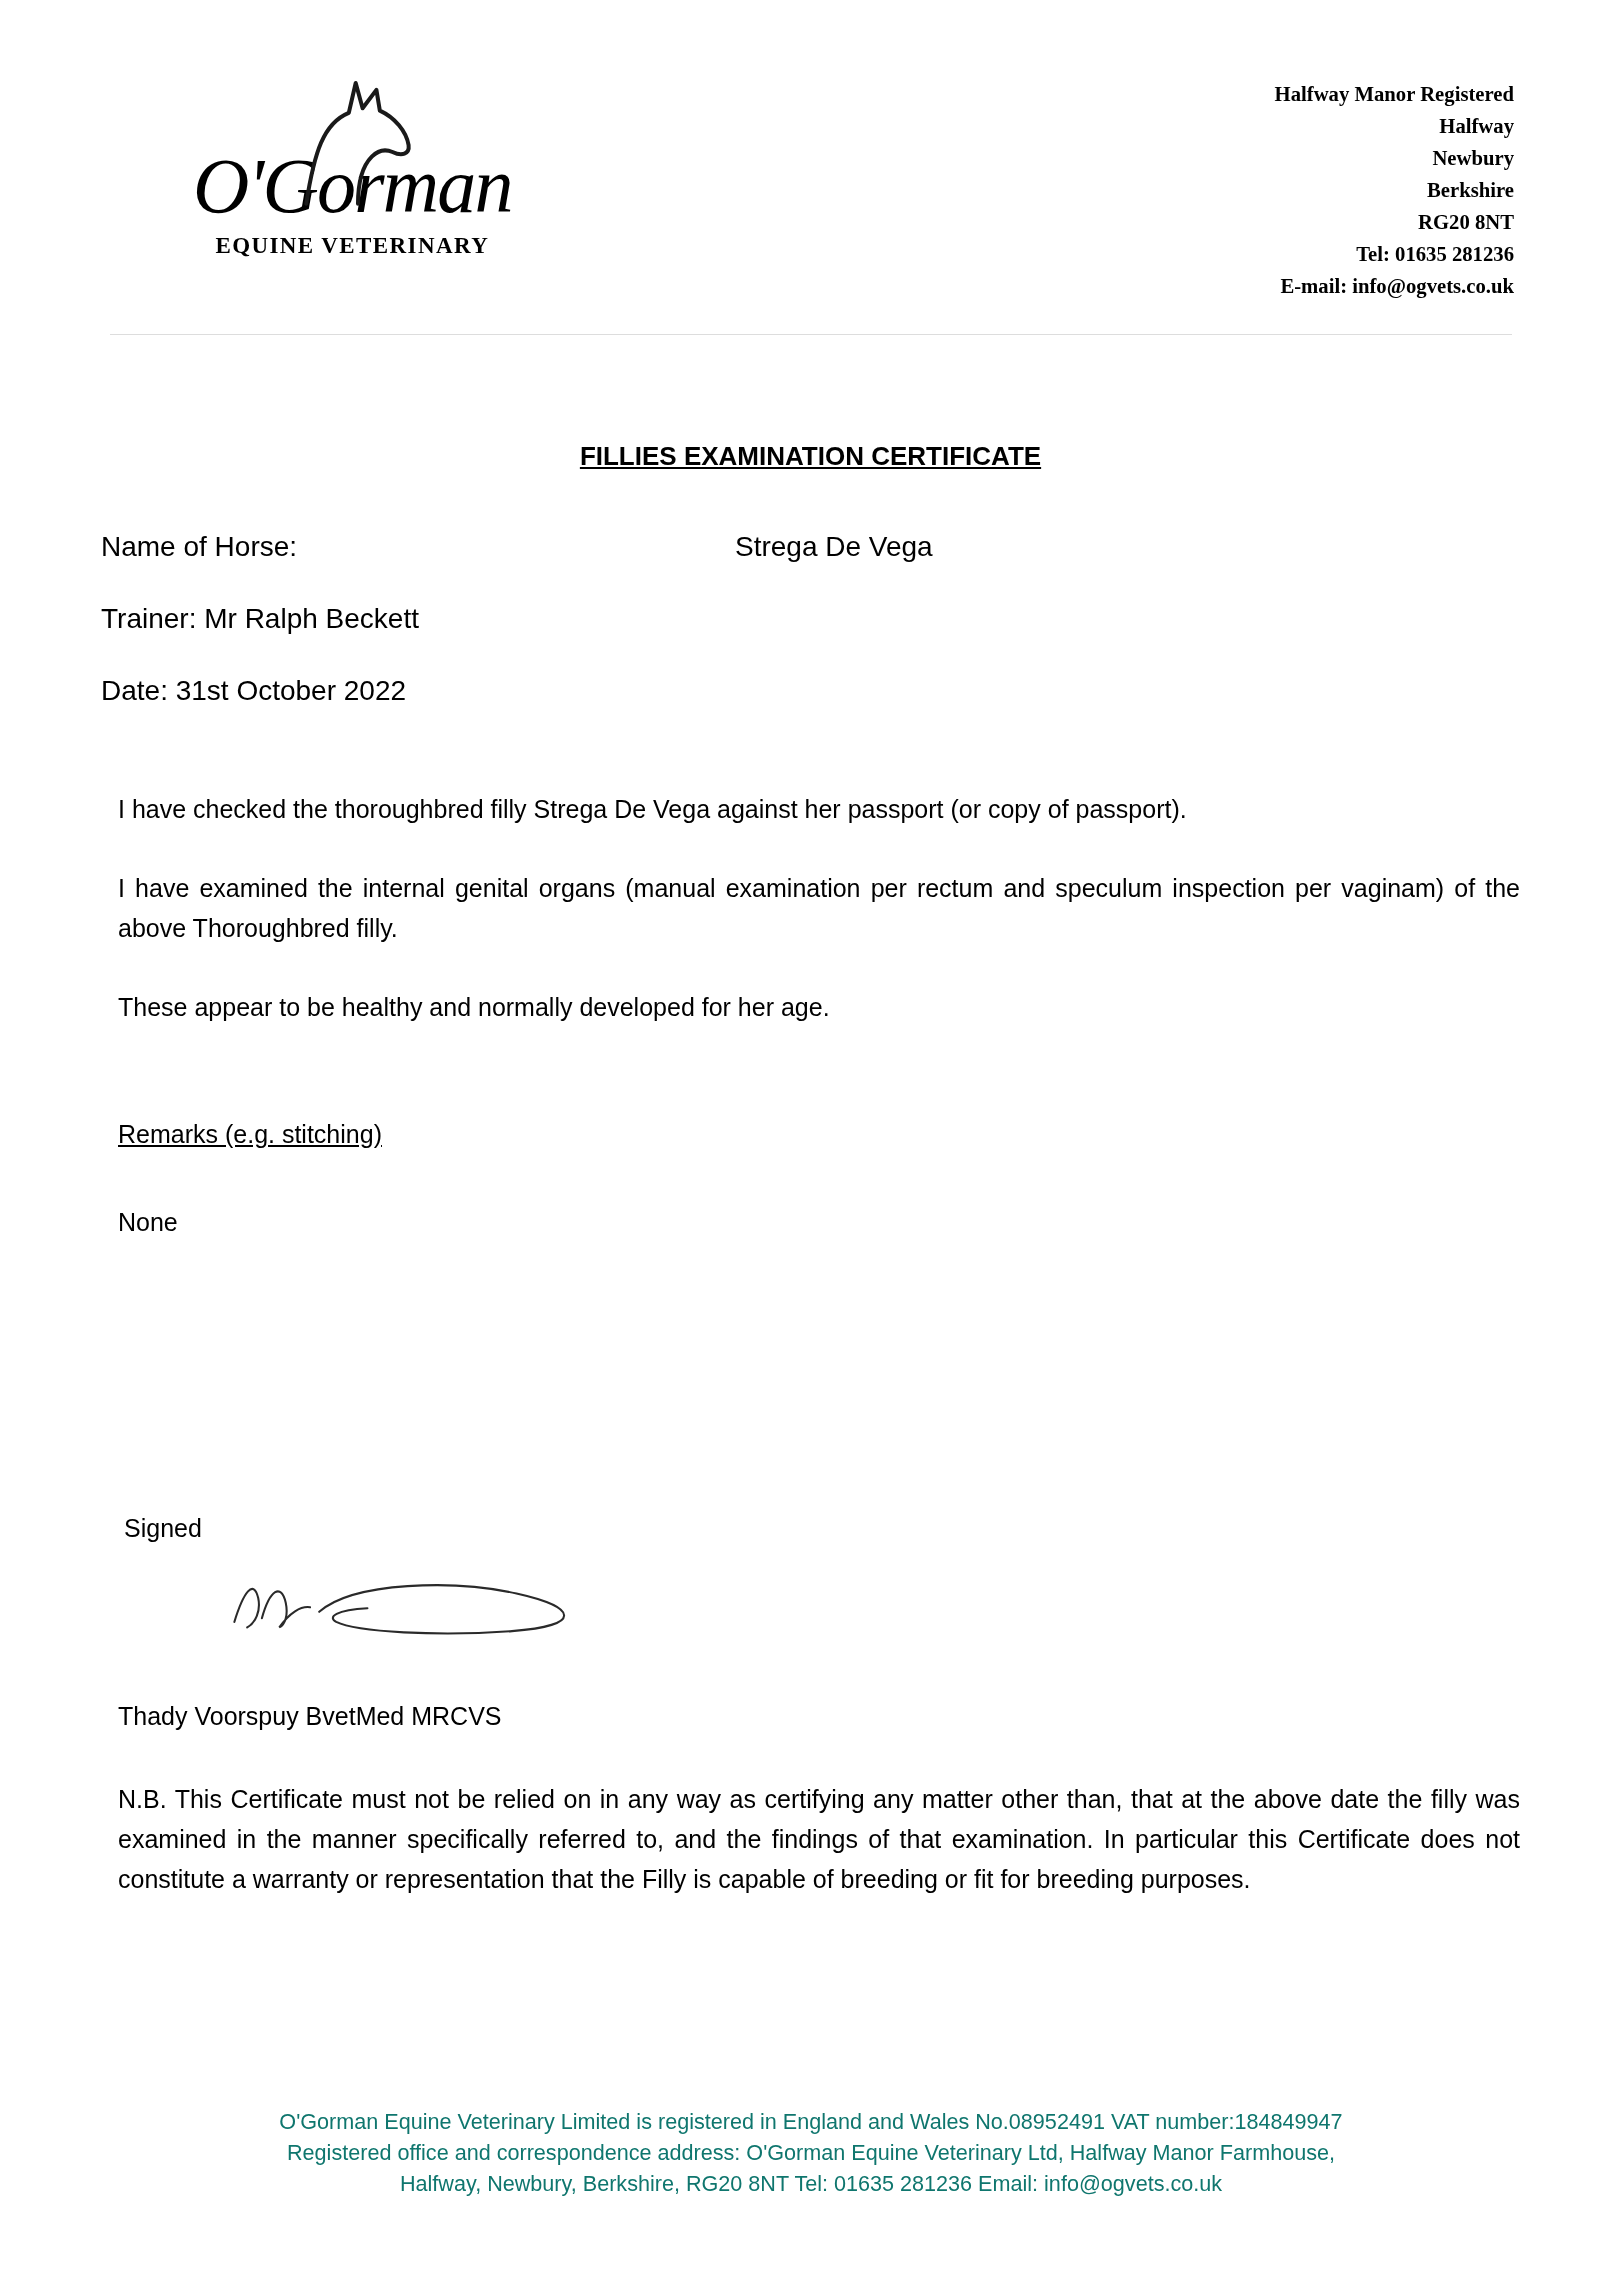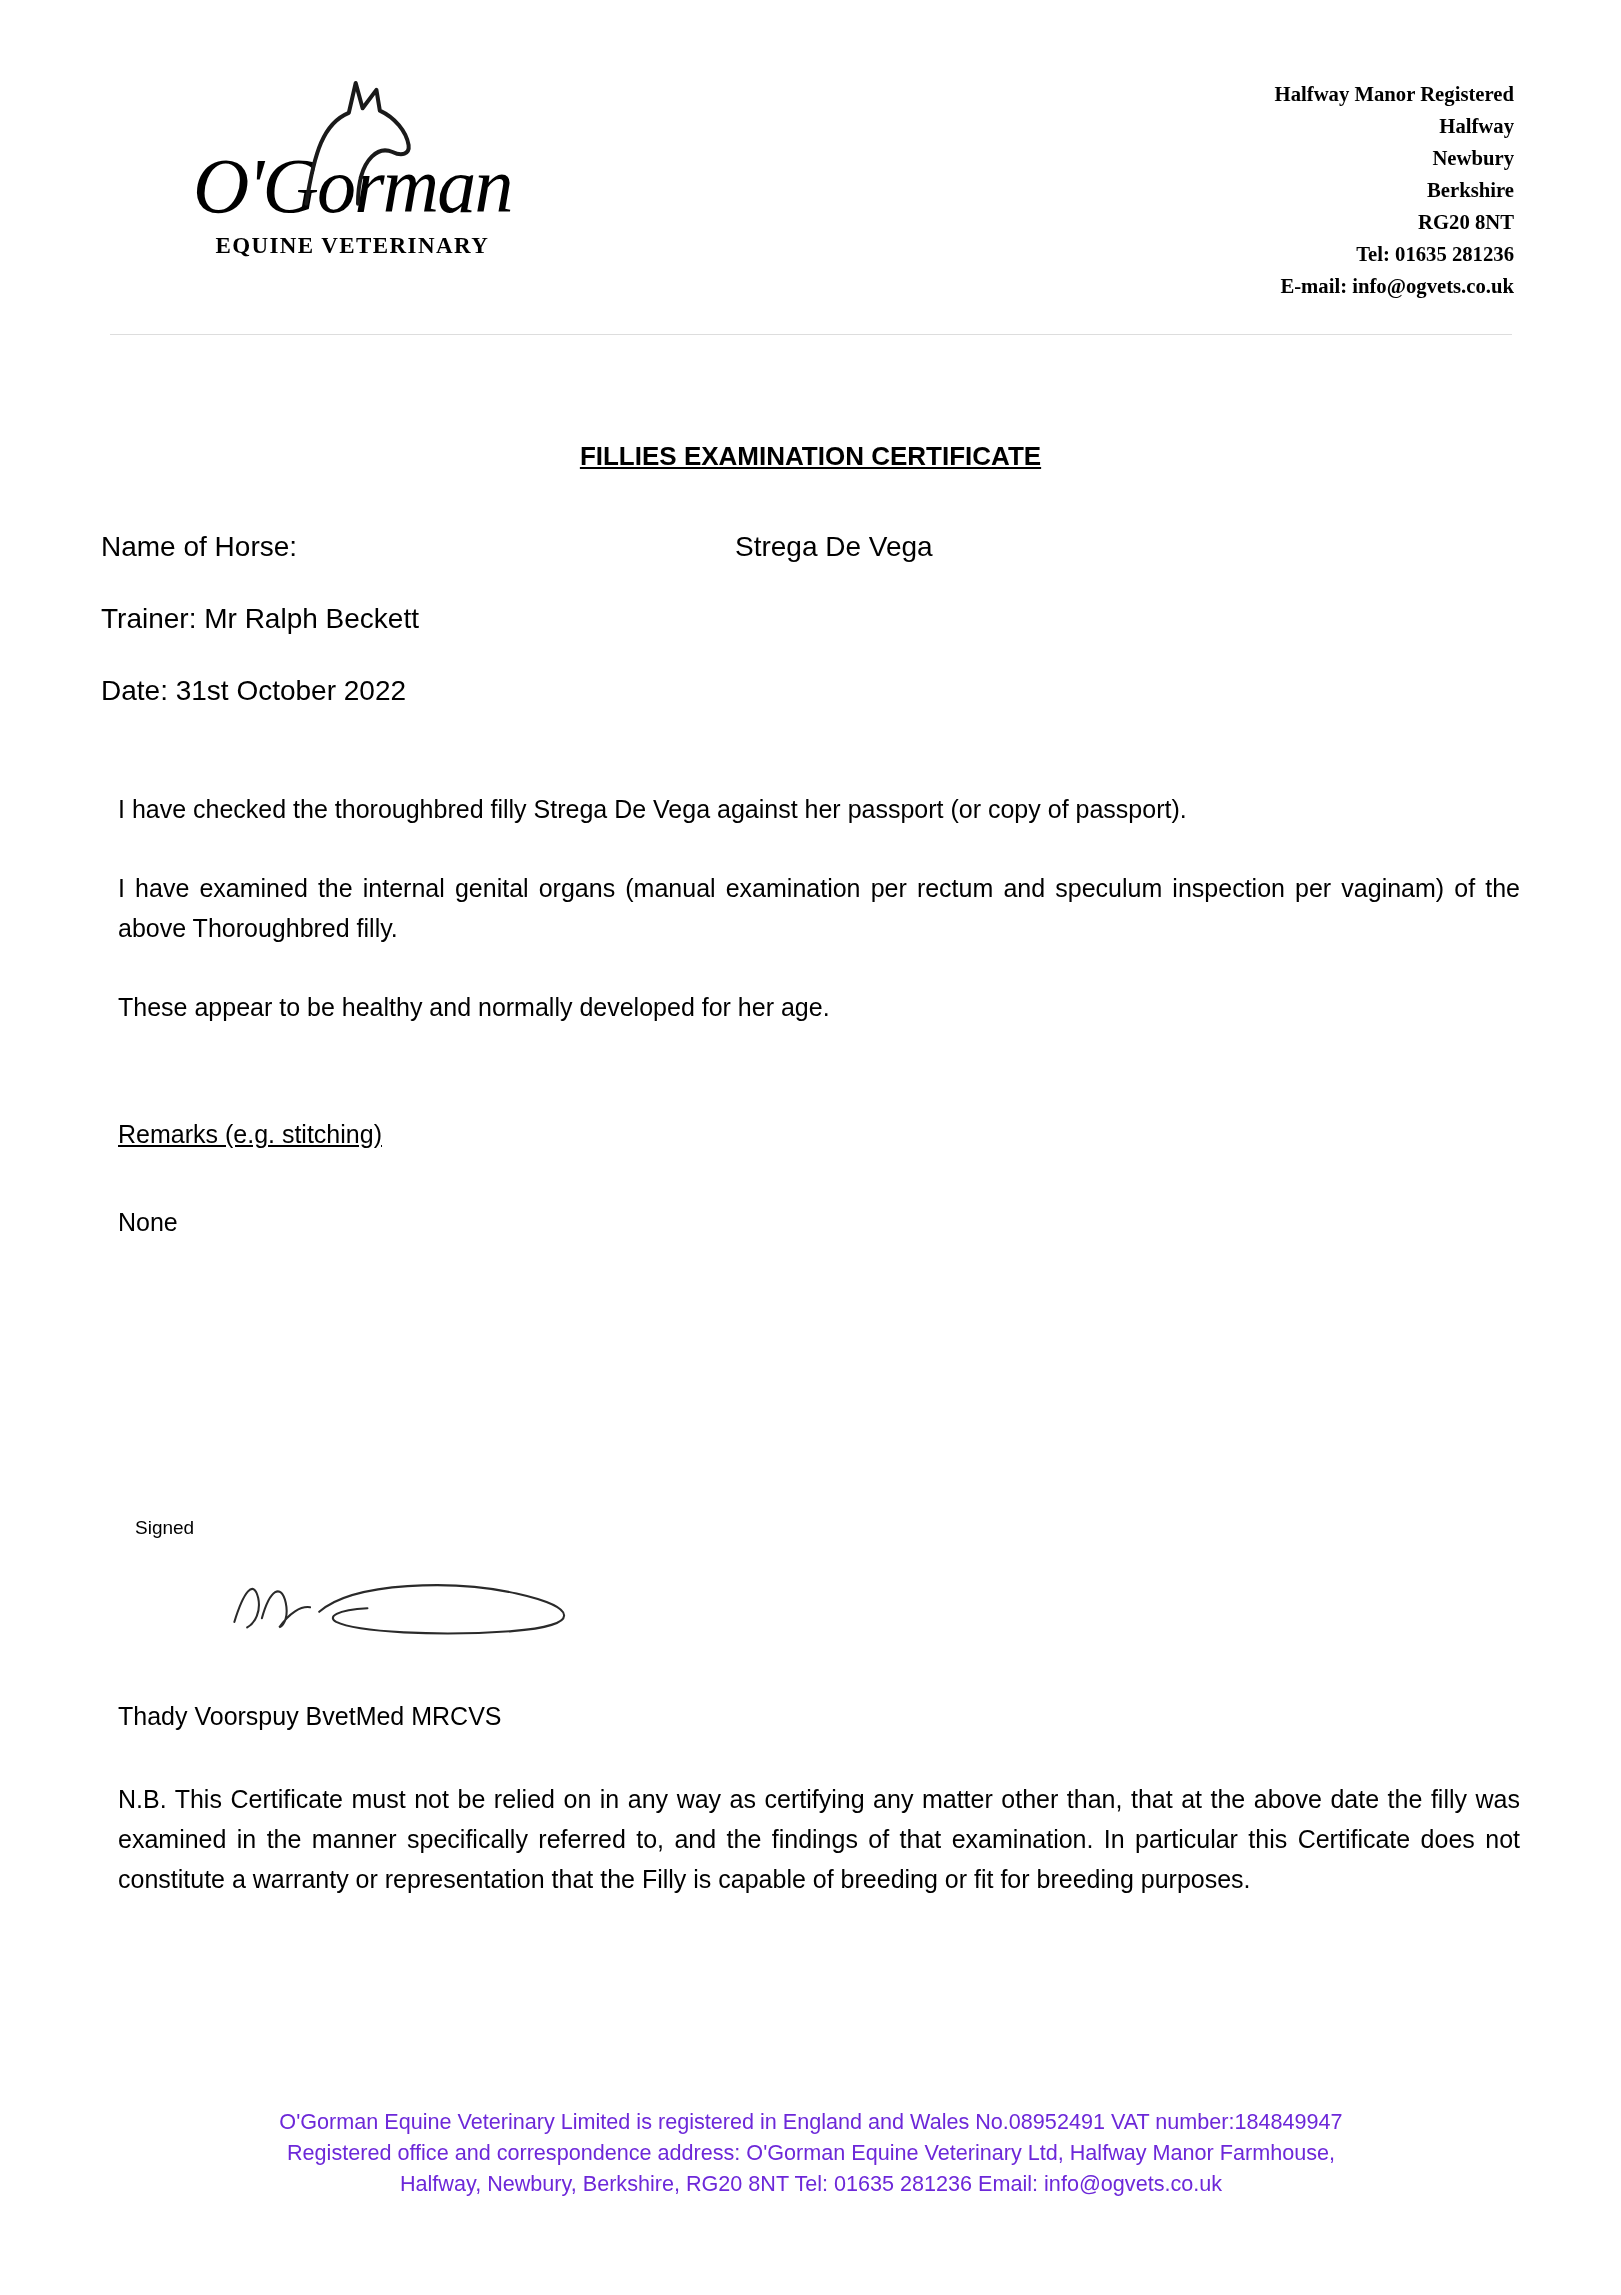--- a/index.html
+++ b/index.html
@@ -84,21 +84,21 @@
   .para:last-child { margin-bottom: 0; }
 
   .remarks-h {
     margin: 87px 0 0 17px;
     font-size: 25px;
     text-decoration: underline;
     line-height: 40px;
   }
   .remarks-v { margin: 48px 0 0 17px; font-size: 25px; line-height: 40px; }
 
-  .signed { margin: 266px 0 0 34px; font-size: 19px; line-height: 40px; }
+  .signed { margin: 266px 0 0 23px; font-size: 25px; line-height: 40px; }
   .signature-wrap { margin: 4.6px 0 0 115px; }
   .signature-wrap svg { width: 390px; height: 92px; }
 
   .signer {
     margin: 51px 0 0 17px;
     font-size: 25px;
     font-weight: normal;
     line-height: 37px;
   }
 
@@ -110,21 +110,21 @@
   }
   .nb-label { font-weight: normal; }
 
   
   .footer {
     margin-top: auto;
     padding: 0 69px 96px 69px;
     text-align: center;
     font-size: 21.6px;
     line-height: 31px;
-    color: #6d28d9;
+    color: #0f766e;
   }
 </style>
 </head>
 <body>
 
 <div class="header">
   <div class="logo">
     <svg class="horse-svg" viewBox="0 0 120 120" aria-hidden="true">
       <path d="M15,115 C22,70 30,45 52,36 L58,10 L64,32 L76,16 L79,34 C92,40 102,52 104,64 C105,72 98,74 90,70 C83,67 77,69 72,74 C64,82 60,95 60,115" fill="none" stroke="#1a1a1a" stroke-width="3.5" stroke-linecap="round" stroke-linejoin="round"></path>
     </svg>

